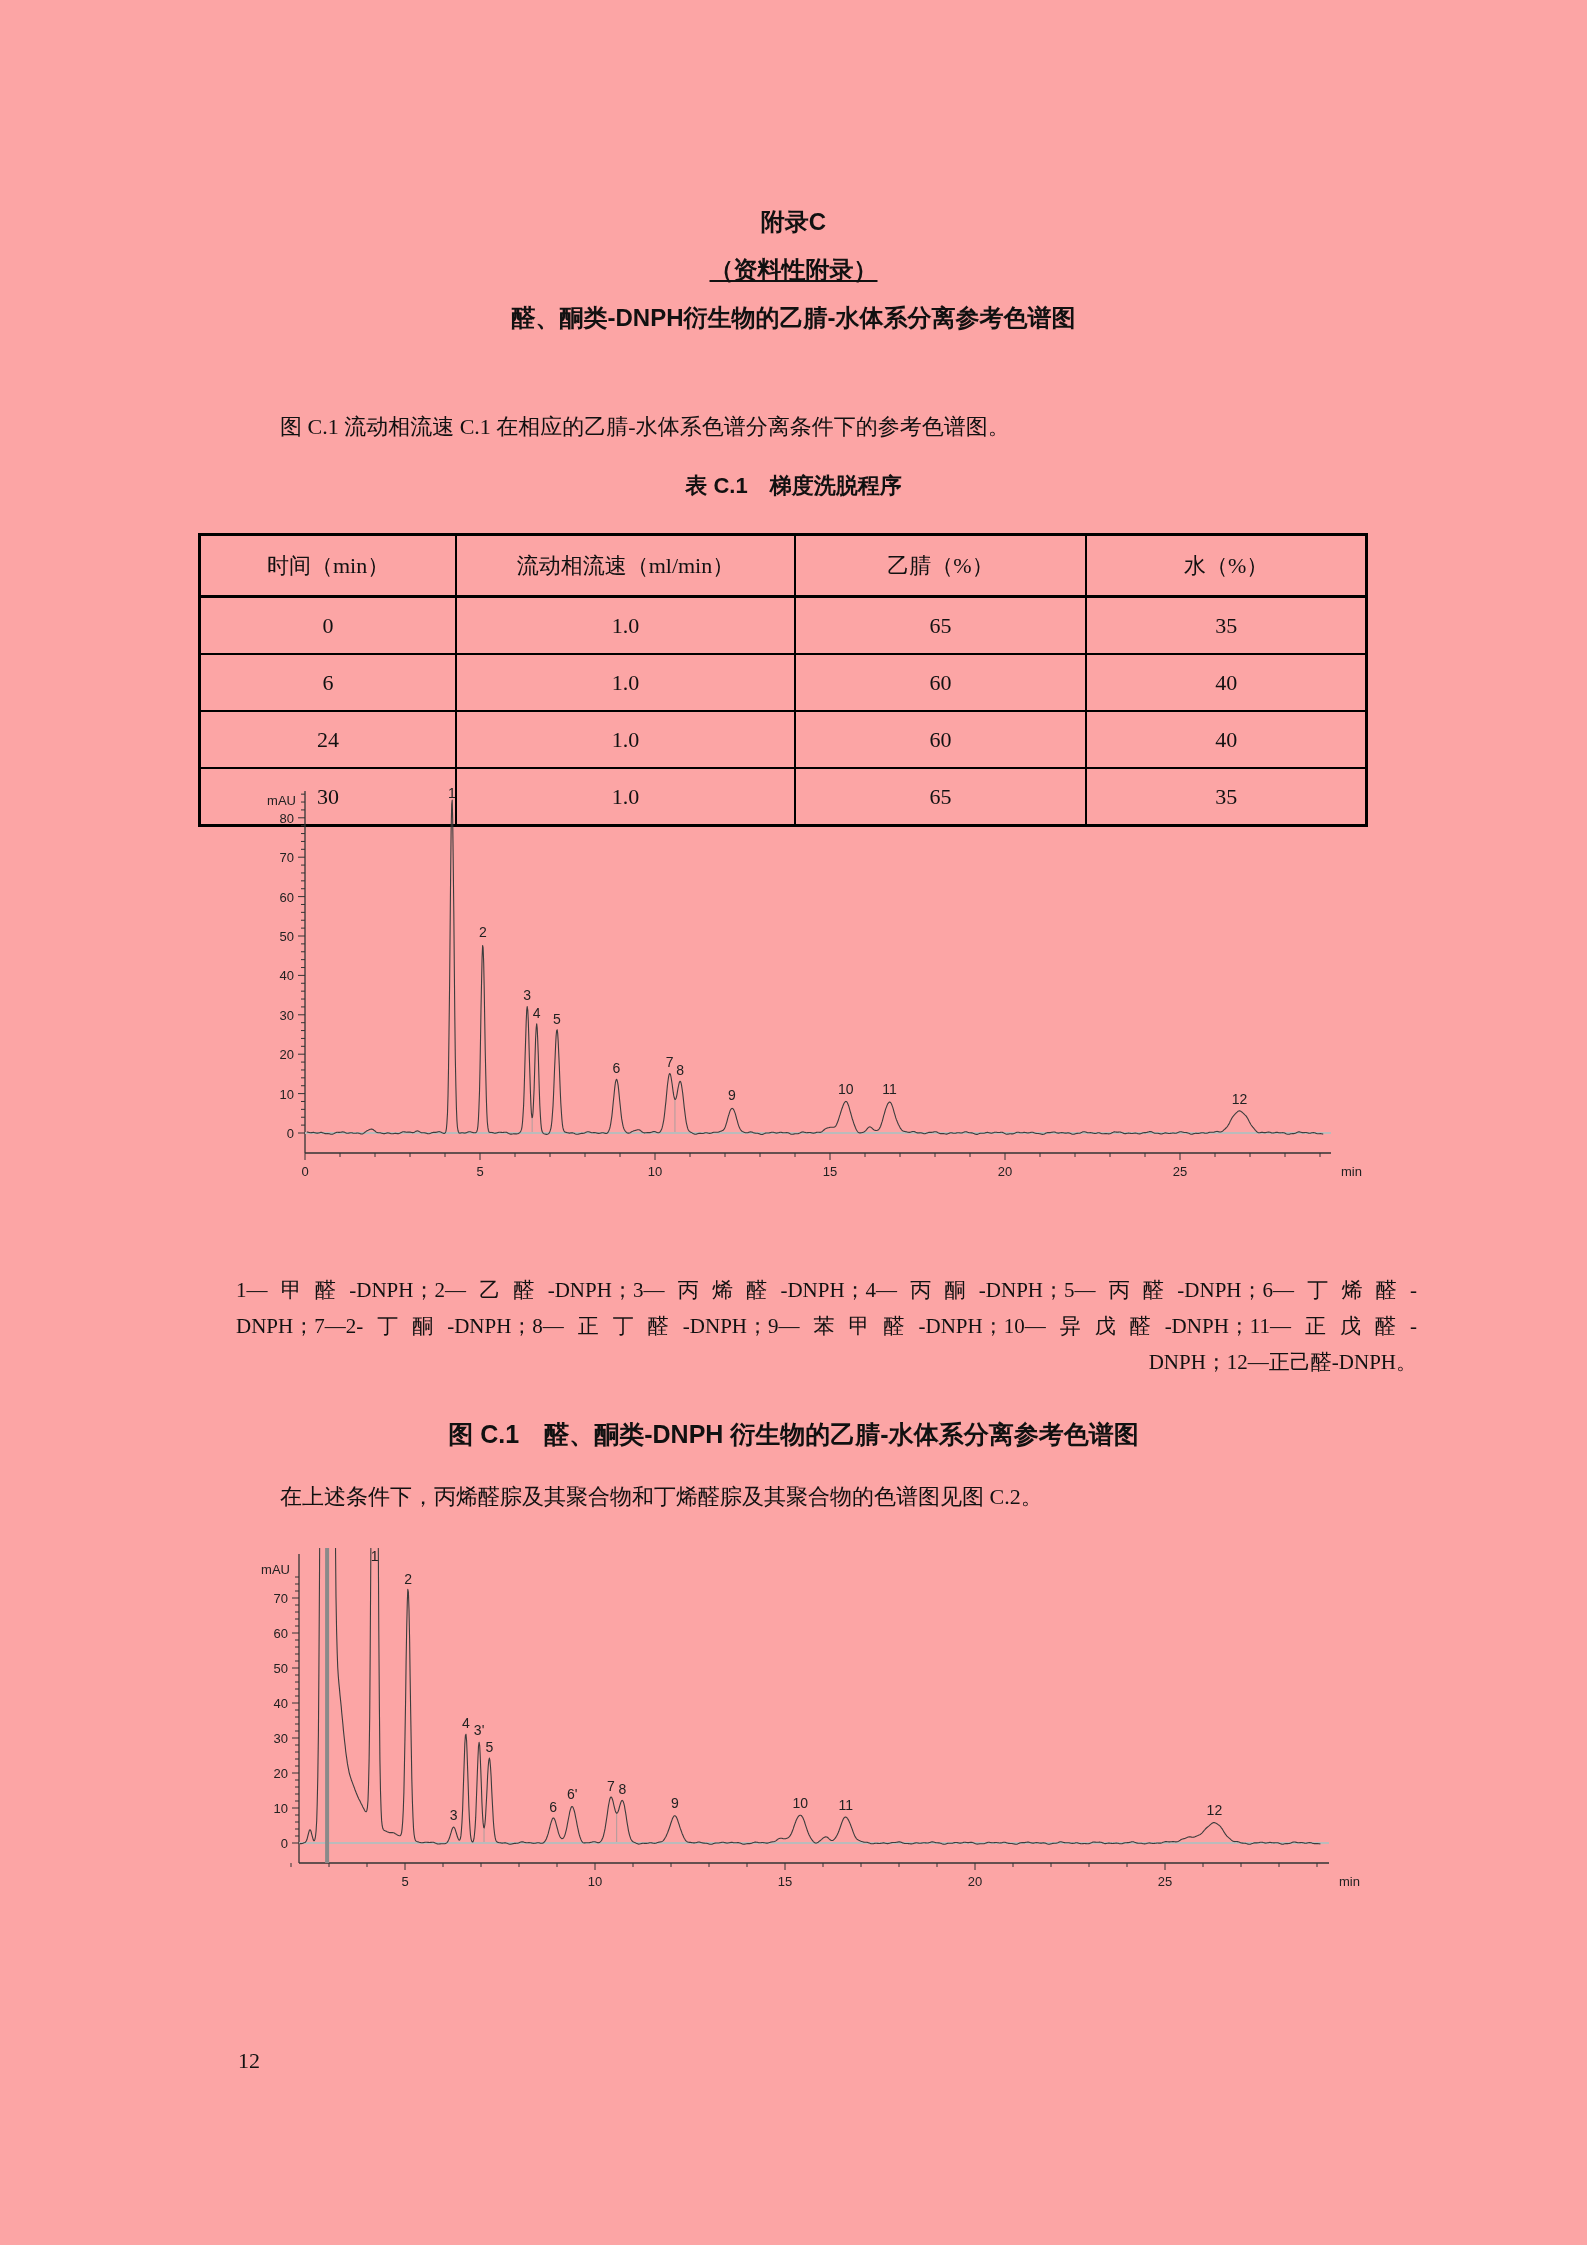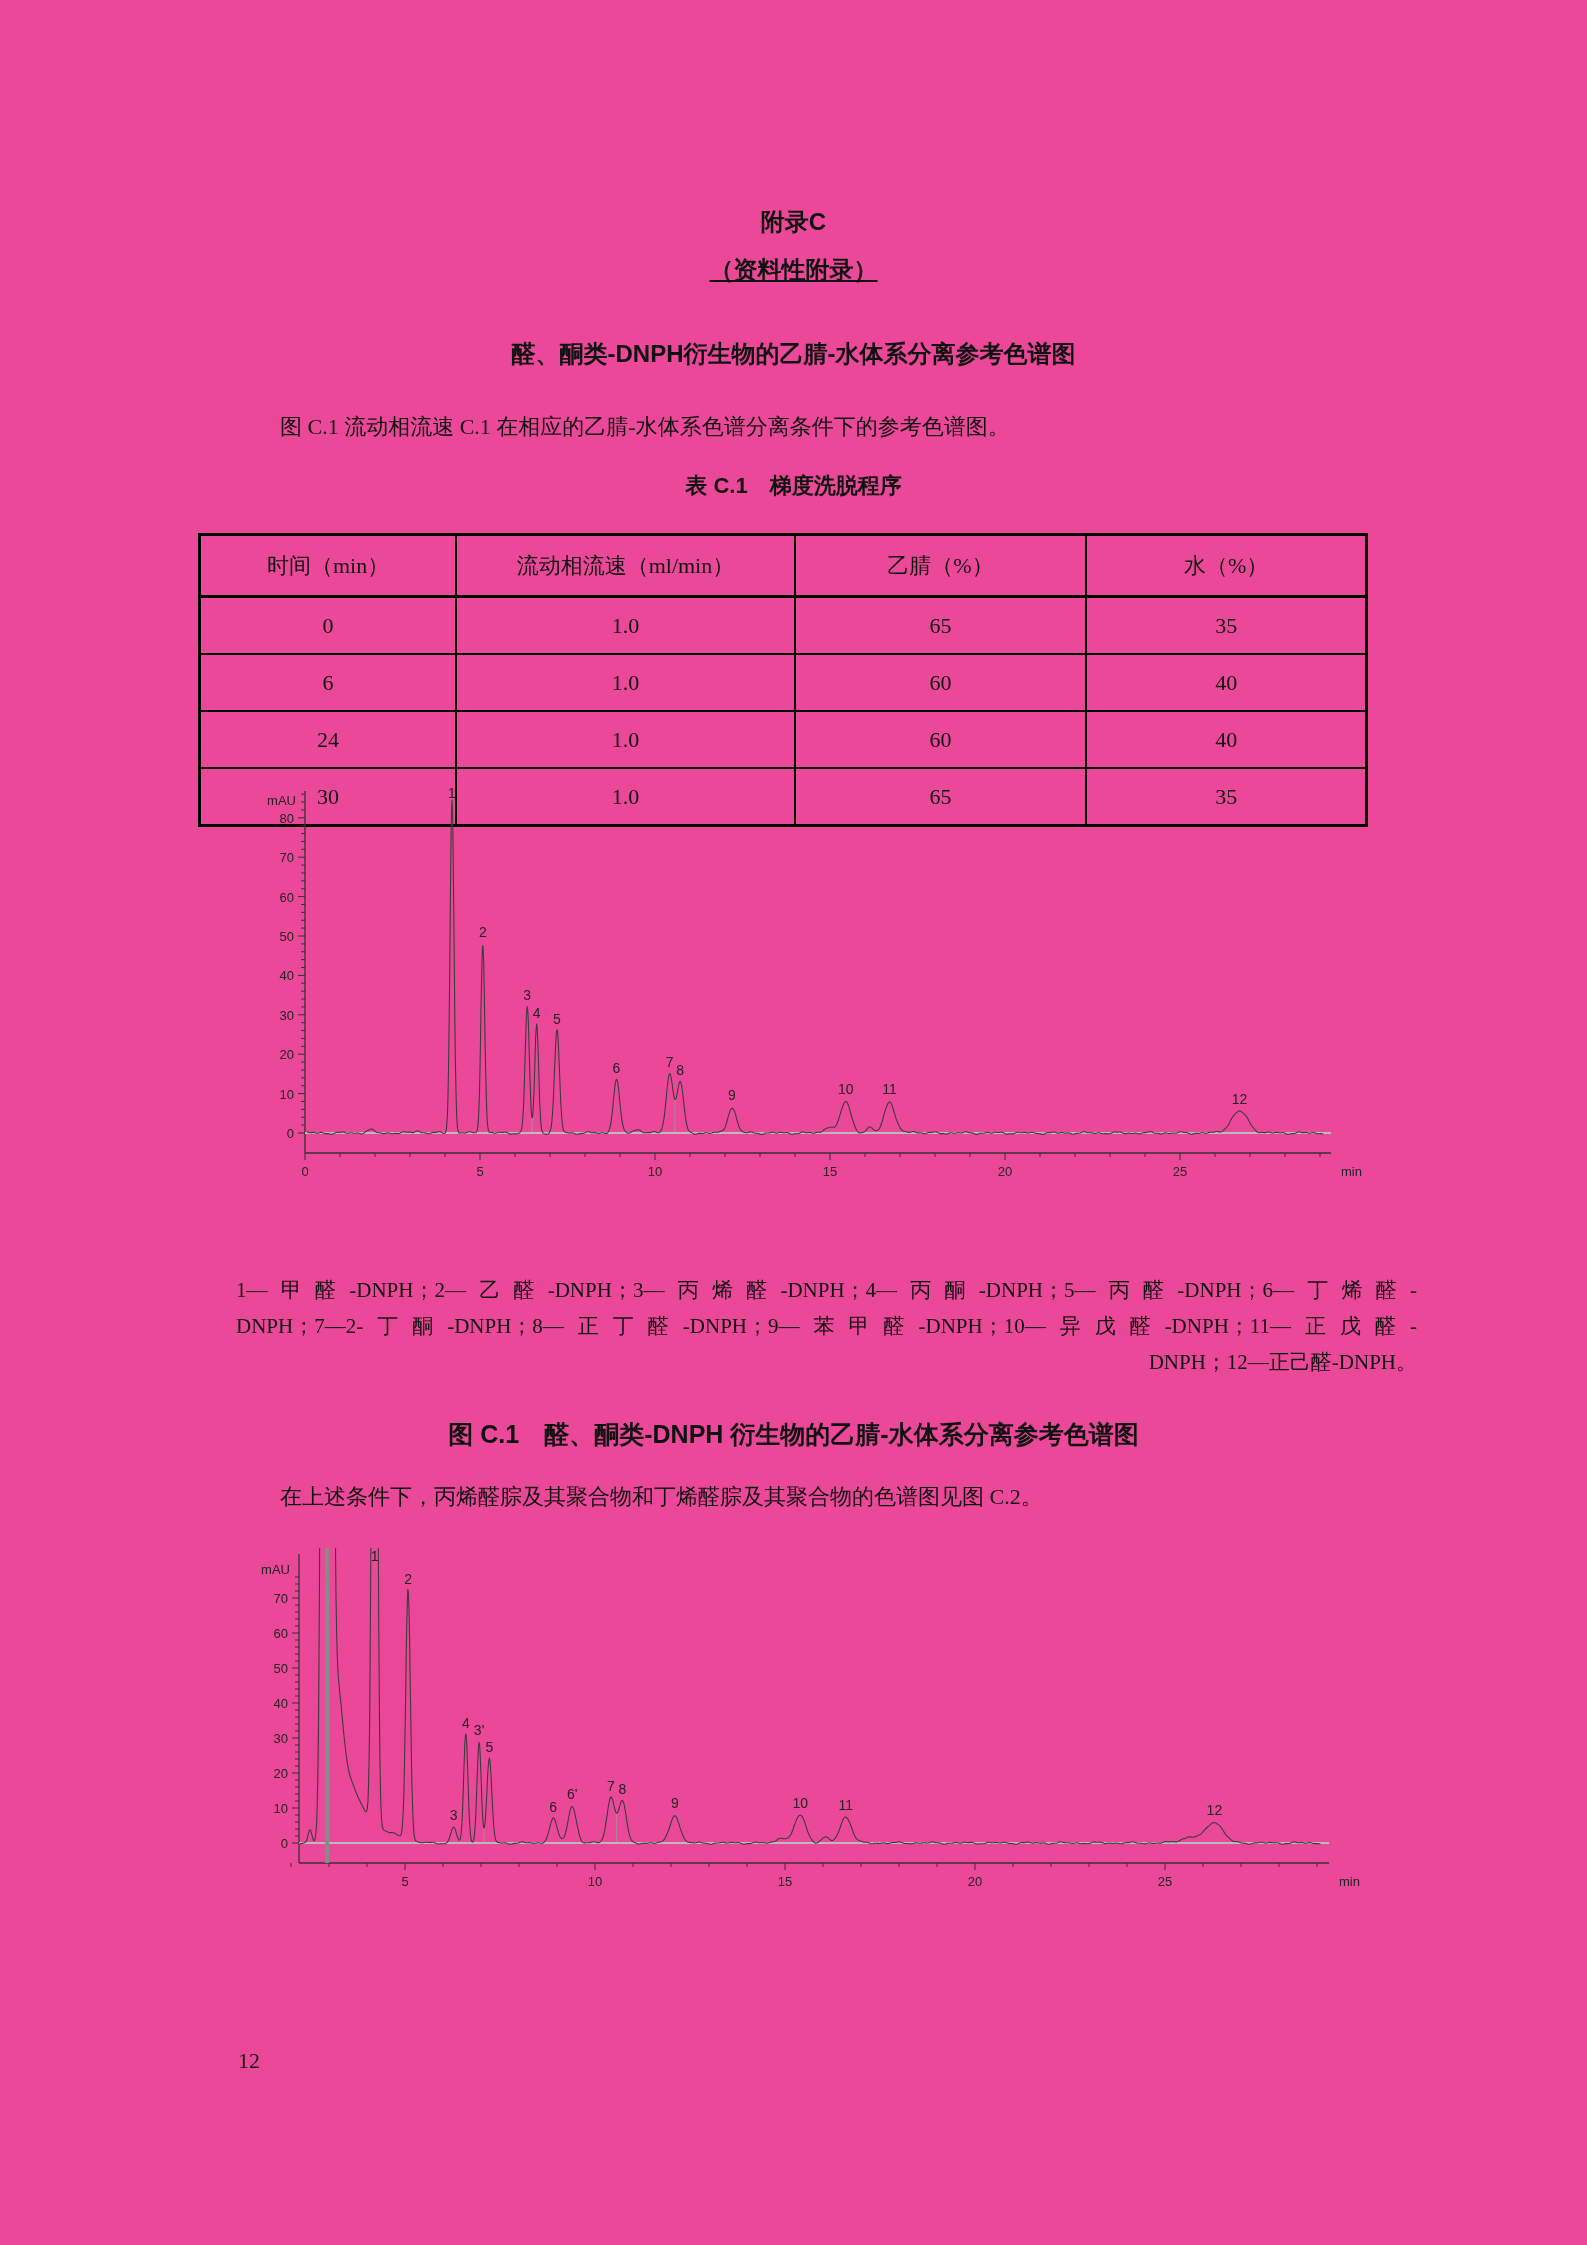--- a/index.html
+++ b/index.html
@@ -1,22 +1,22 @@
 <!DOCTYPE html>
 <html><head>
 <meta charset="utf-8">
 <style>
   html,body{margin:0;padding:0;background:#e8e8e8;}
-  .page{position:relative;width:1587px;height:2245px;background:#ec4899;margin:0 auto;
+  .page{position:relative;width:1587px;height:2245px;background:#fca5a5;margin:0 auto;
         font-family:"Liberation Serif","DejaVu Serif",serif;color:#111;overflow:hidden;}
   .heading{position:absolute;left:0;width:100%;text-align:center;
            font-family:"Liberation Sans","DejaVu Sans",sans-serif;font-weight:bold;font-size:24px;}
   #title-appendix{top:206px;}
   #title-type{top:254px;text-decoration:underline;}
-  #title-subject{top:302px;margin-top:36px;}
+  #title-subject{top:302px;}
   .para{position:absolute;left:236px;right:168px;font-size:22px;line-height:31px;text-indent:2em;}
   #para-intro{top:411px;}
   #para-second{top:1481px;}
   #table-title{top:471px;font-size:22px;}
   #figure-caption{top:1418px;font-size:25px;}
   table.gradient{position:absolute;top:533px;left:198px;width:1170px;border-collapse:collapse;
                  border:3px solid #000;font-size:22px;text-align:center;table-layout:fixed;padding-left:35px;}
   table.gradient th{font-weight:normal;height:57px;border:2px solid #000;border-bottom:3px solid #000;}
   table.gradient td{height:53px;border:2px solid #000;}
   .chrom{position:absolute;left:185px;}

